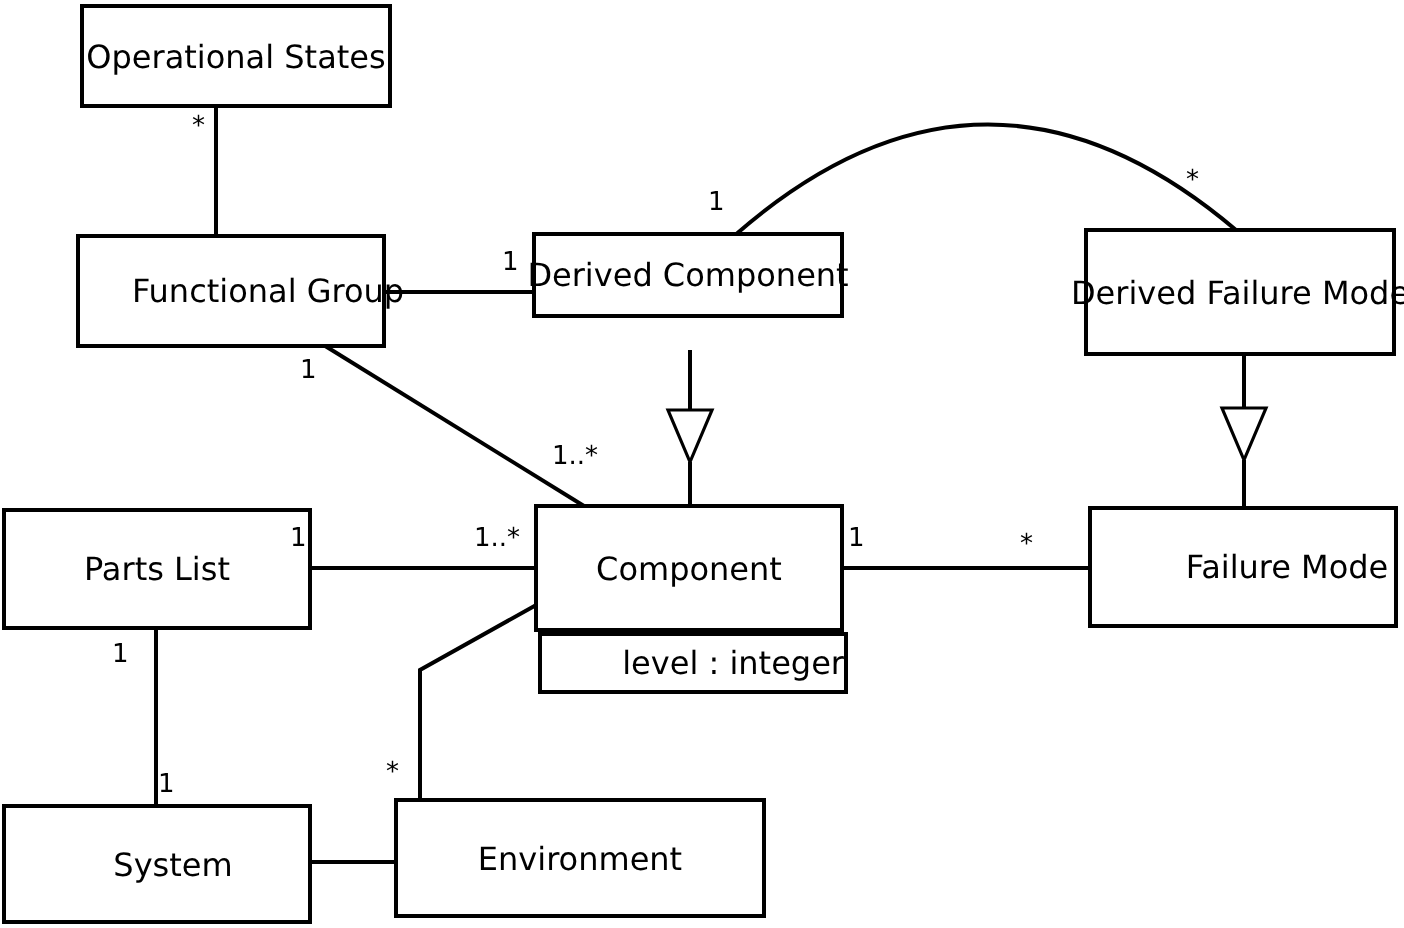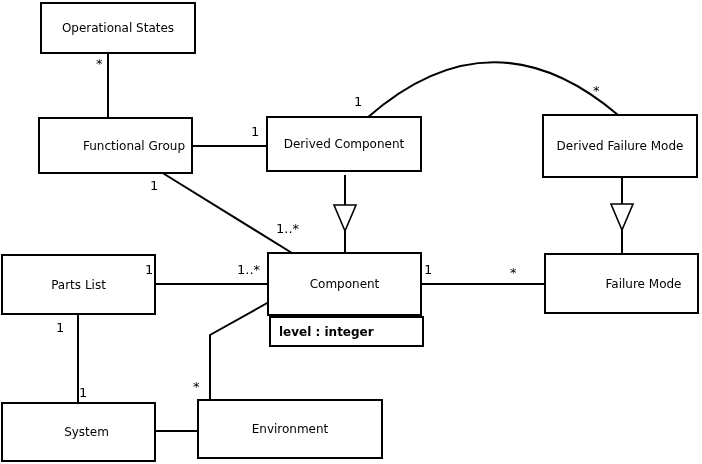--- a/index.html
+++ b/index.html
@@ -24,27 +24,26 @@
     height: 464px;
   }
   .uml-class {
     position: absolute;
     box-sizing: border-box;
     border: 2px solid #000000;
     background: #ffffff;
     display: flex;
     align-items: center;
     justify-content: center;
-    font-size: 12px;
+    font-size: 16px;
     white-space: nowrap;
   }
   .uml-attr {
-    justify-content: flex-start;
+    justify-content: flex-end;
     padding-left: 8px;
-    font-weight: bold;
   }
   .mult {
     position: absolute;
     font-size: 13px;
     line-height: 1;
     background: transparent;
   }
 </style>
 </head>
 <body>
@@ -76,21 +75,21 @@
   </svg>
 
   <div class="uml-class" style="left:40px; top:2px; width:156px; height:52px;">
     <span>Operational States</span>
   </div>
 
   <div class="uml-class" style="left:38px; top:117px; width:155px; height:57px;padding-left:37px;">
     <span>Functional Group</span>
   </div>
 
-  <div class="uml-class" style="left:266px; top:116px; width:156px; height:56px;">
+  <div class="uml-class" style="left:266px; top:116px; width:156px; height:43px;">
     <span>Derived Component</span>
   </div>
 
   <div class="uml-class" style="left:1px; top:254px; width:155px; height:61px;">
     <span>Parts List</span>
   </div>
 
   <div class="uml-class" style="left:542px; top:114px; width:156px; height:64px;">
     <span>Derived Failure Mode</span>
   </div>

